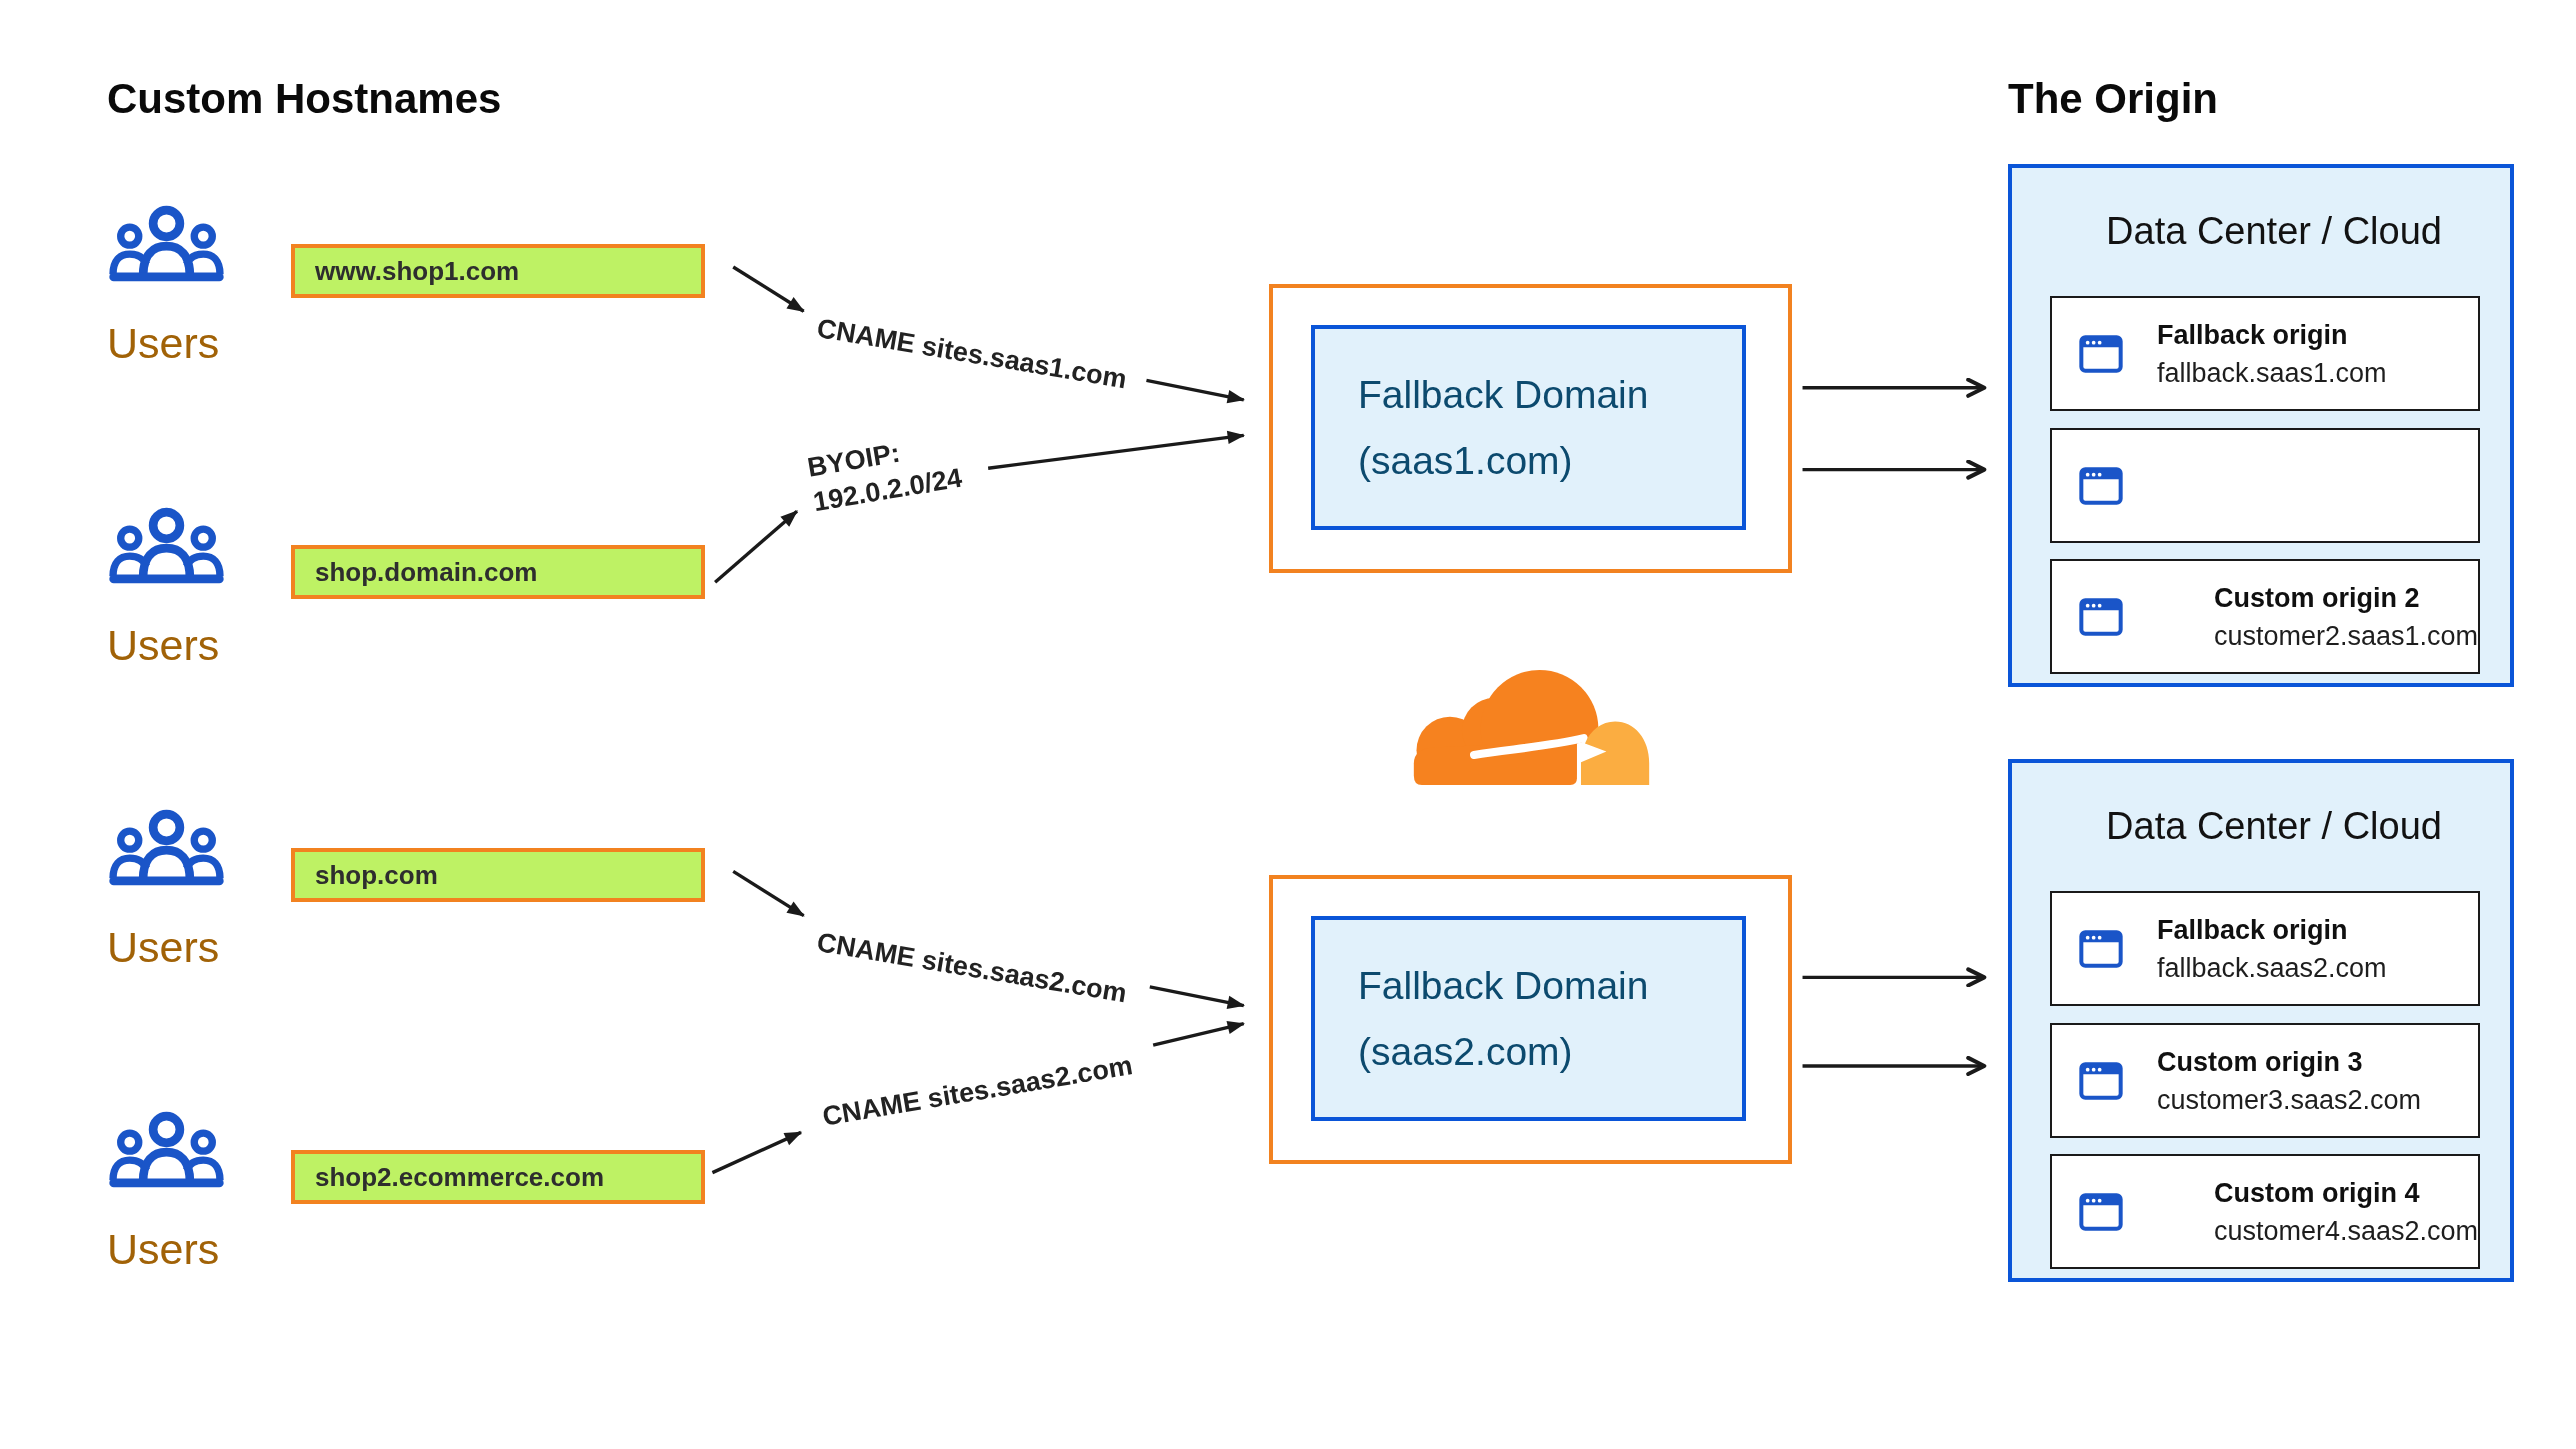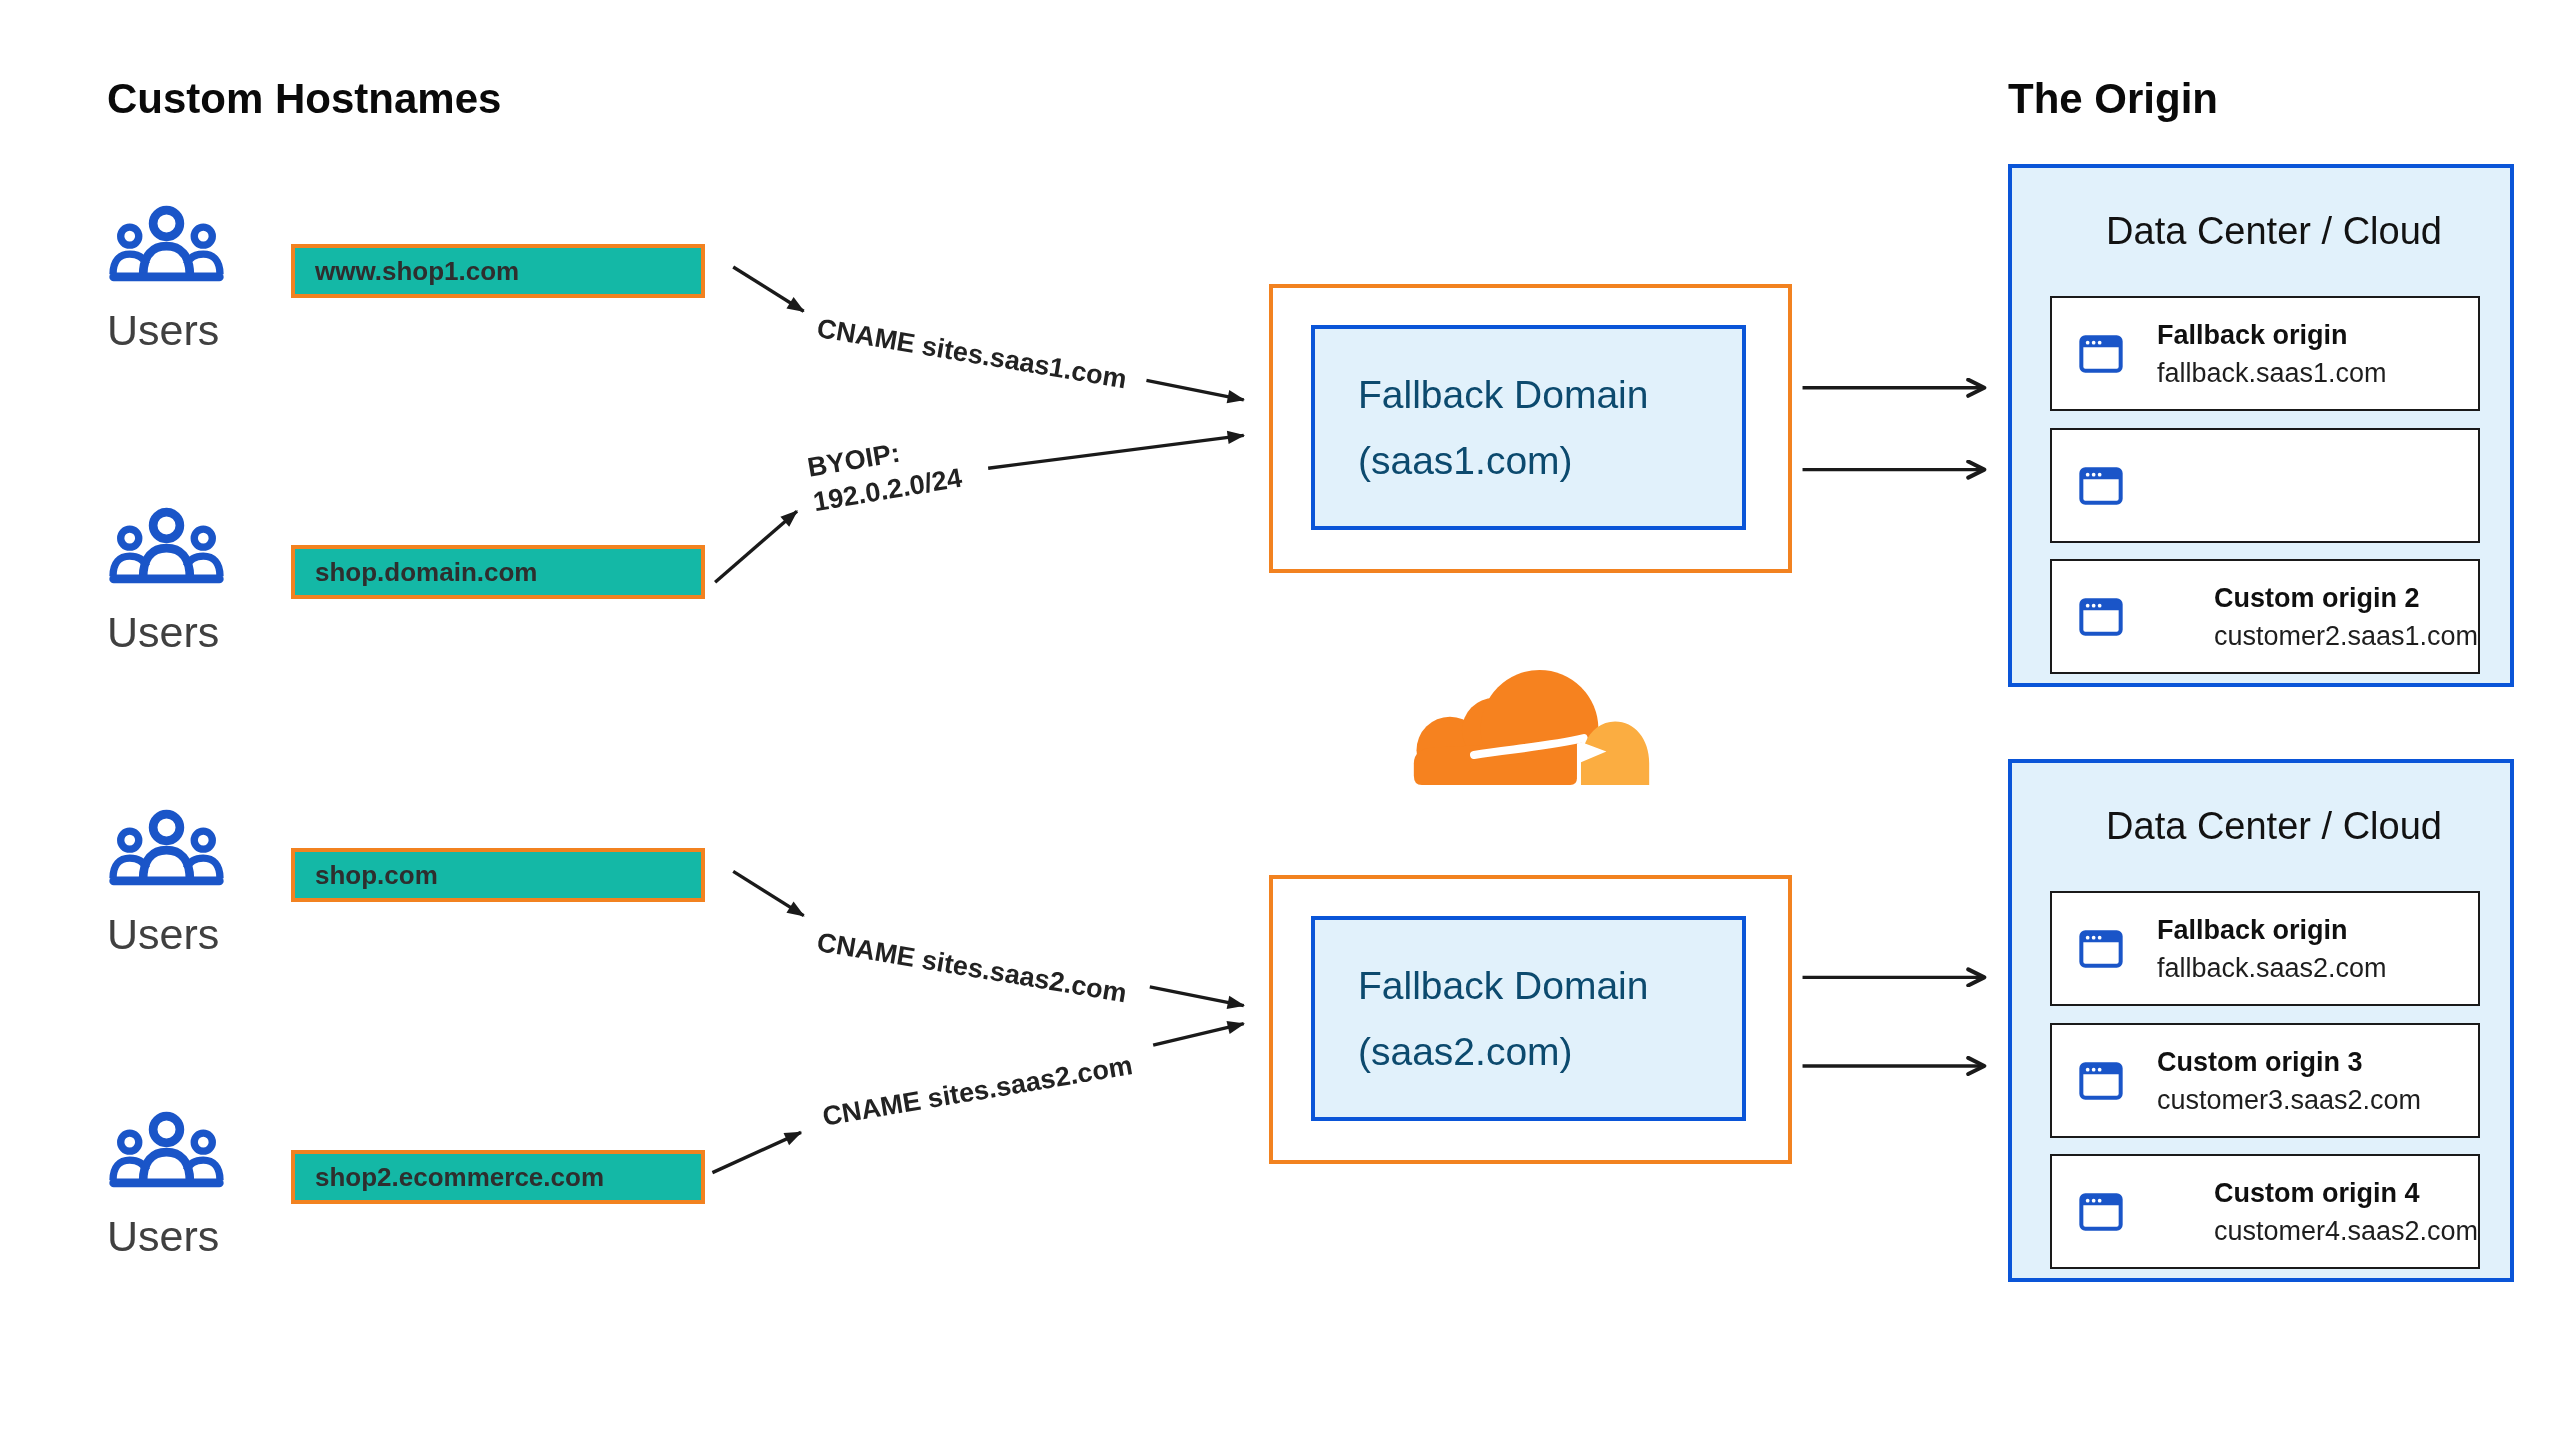--- a/index.html
+++ b/index.html
@@ -8,24 +8,24 @@
     font-family:"Liberation Sans",sans-serif;
     --orange:#F28220; --blue:#0A55D8; --icon-blue:#1A55C8; --panel-blue:#E1F1FB;
     --cf-orange:#F6821F; --cf-light-orange:#FBAD41; --ink:#1A1A1A; --text:#141414;
   }
   .title{position:absolute;top:75px;margin:0;font-size:42px;font-weight:bold;color:#0a0a0a;white-space:nowrap;}
   .t-left{left:107px;}
   .t-right{left:2008px;}
 
   .ugroup{position:absolute;left:107px;width:201px;}
   .users-icon{display:block;width:119px;height:79px;color:var(--icon-blue);}
-  .ulabel{margin-top:23px;font-size:43px;color:#404040;}
+  .ulabel{margin-top:36px;font-size:43px;color:#a16207;}
 
   .hostbox{position:absolute;left:291px;width:414px;height:54px;box-sizing:border-box;
-    border:4px solid var(--orange);background:#14b8a6;display:flex;align-items:center;
+    border:4px solid var(--orange);background:#bef264;display:flex;align-items:center;
     padding-left:20px;font-size:26px;font-weight:bold;color:#2e2e2e;white-space:nowrap;}
 
   .rlabel{position:absolute;font-size:27px;font-weight:bold;color:#222;white-space:nowrap;
     transform-origin:0 0;line-height:35px;}
 
   .fbox{position:absolute;left:1269px;width:523px;height:289px;box-sizing:border-box;
     border:4px solid var(--orange);background:#fff;}
   .fbox-inner{position:absolute;left:38px;top:37px;width:435px;height:205px;box-sizing:border-box;
     border:4px solid var(--blue);background:var(--panel-blue);
     display:flex;flex-direction:column;justify-content:center;padding-left:43px;

